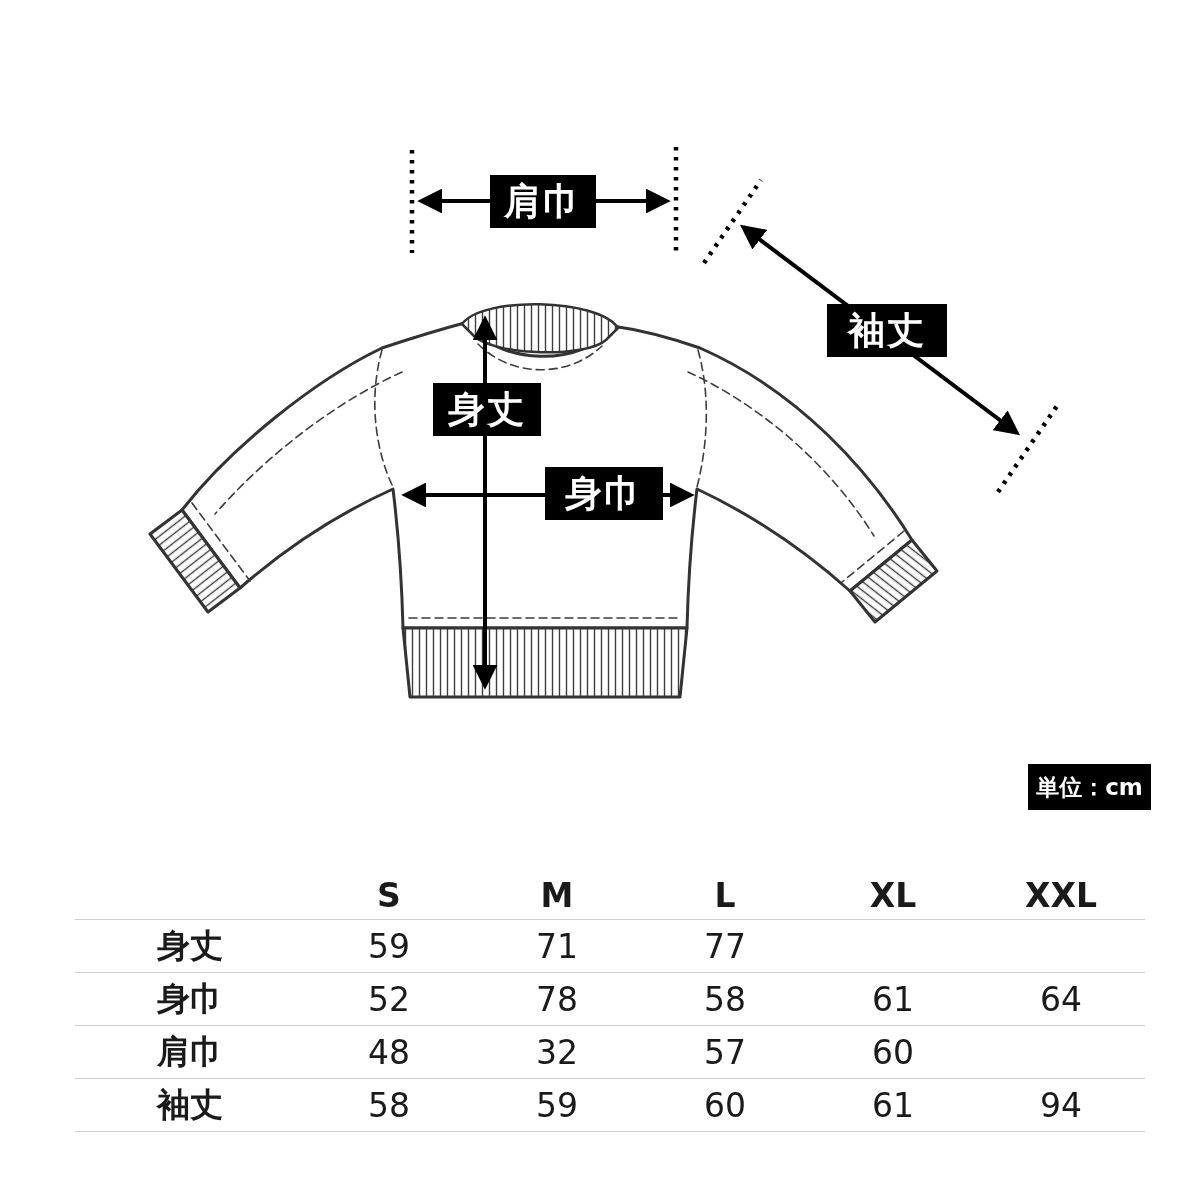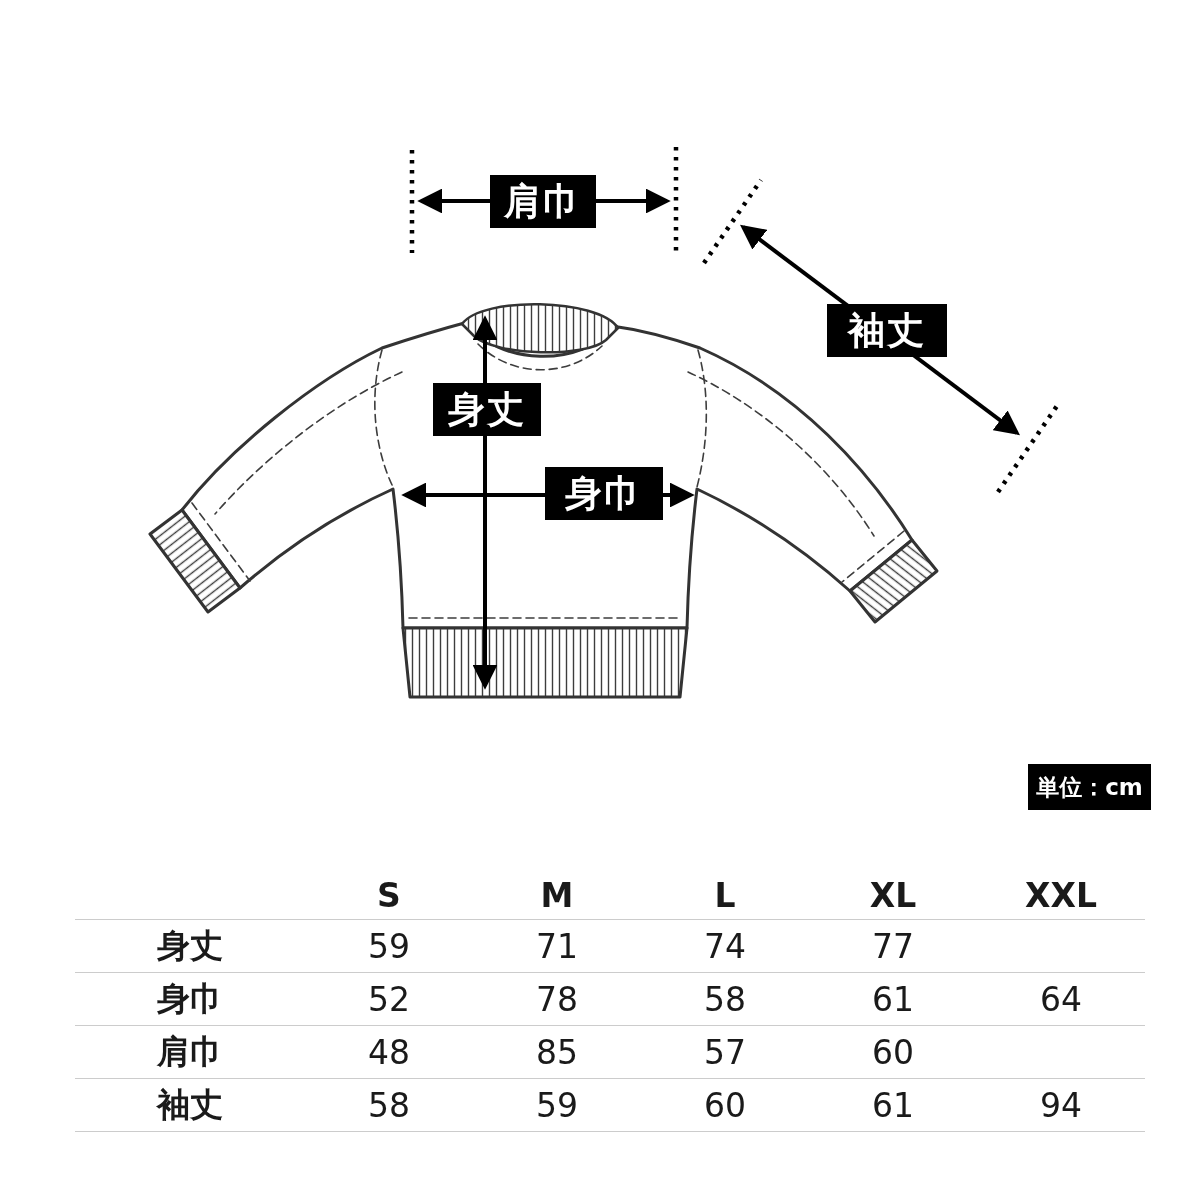--- a/index.html
+++ b/index.html
@@ -132,37 +132,36 @@
       <div class="cell">M</div>
       <div class="cell">L</div>
       <div class="cell">XL</div>
       <div class="cell">XXL</div>
     </div>
 
     <div class="row">
       <div class="cell label">身丈</div>
       <div class="cell">59</div>
       <div class="cell">71</div>
-      <div class="cell">74</div>
       <div class="cell">77</div>
     </div>
 
     <div class="row">
       <div class="cell label">身巾</div>
       <div class="cell">52</div>
       <div class="cell">78</div>
       <div class="cell">58</div>
       <div class="cell">61</div>
       <div class="cell">64</div>
     </div>
 
     <div class="row">
       <div class="cell label">肩巾</div>
       <div class="cell">48</div>
-      <div class="cell">85</div>
+      <div class="cell">32</div>
       <div class="cell">57</div>
       <div class="cell">60</div>
     </div>
 
     <div class="row">
       <div class="cell label">袖丈</div>
       <div class="cell">58</div>
       <div class="cell">59</div>
       <div class="cell">60</div>
       <div class="cell">61</div>

